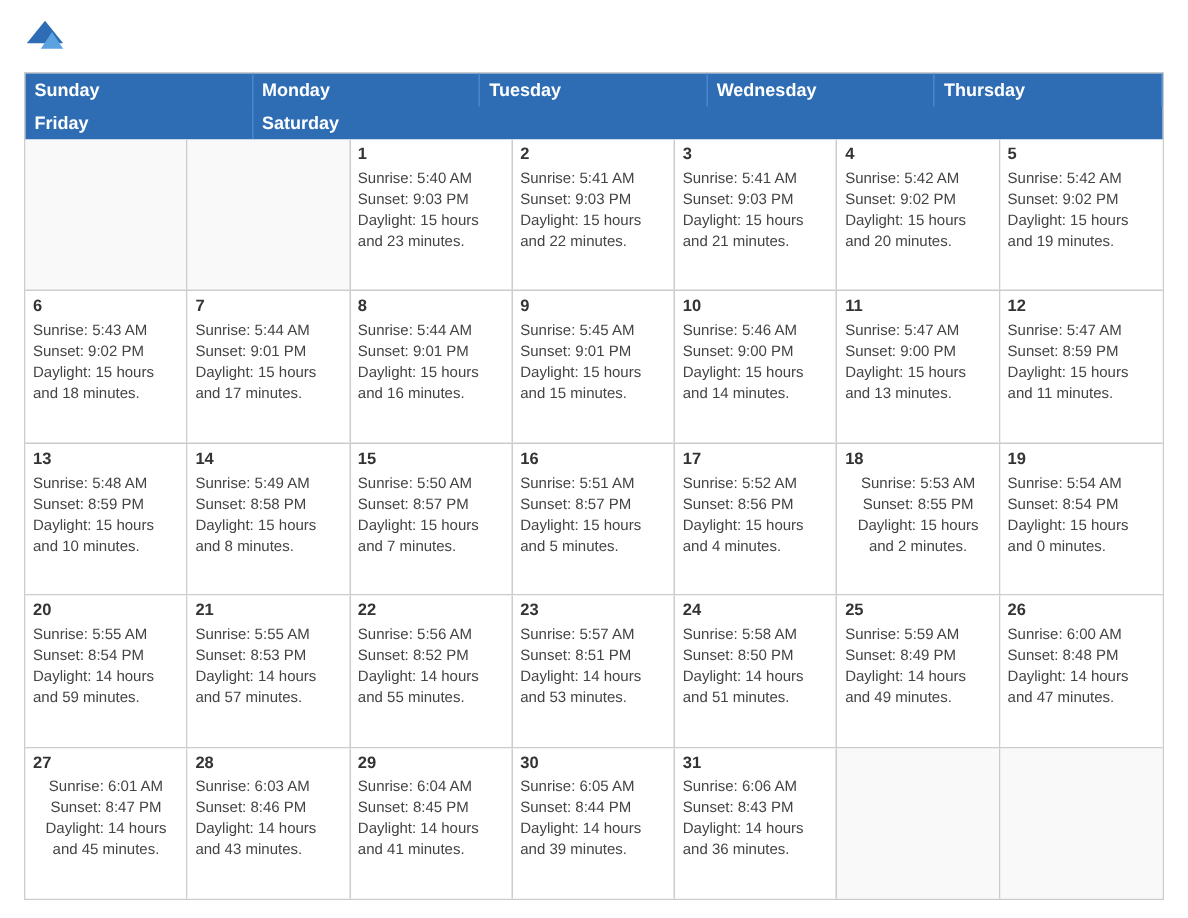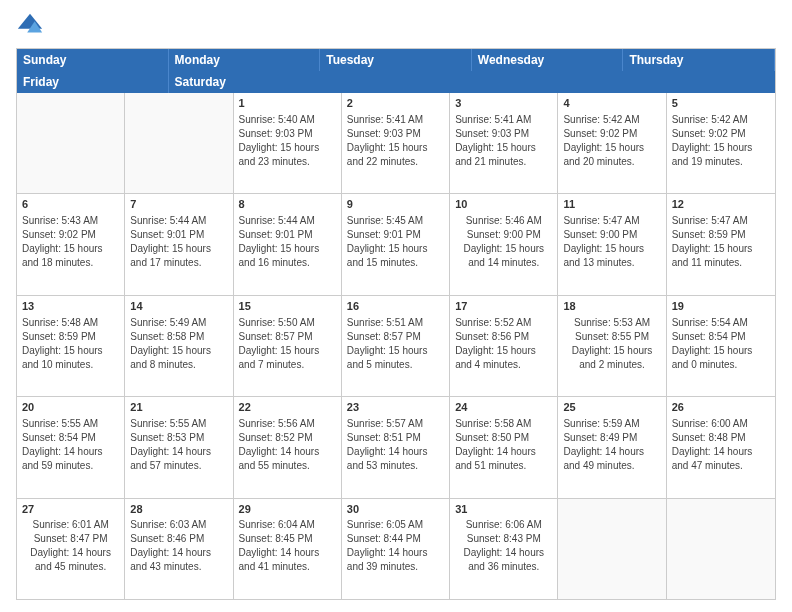--- a/index.html
+++ b/index.html
@@ -205,21 +205,21 @@
           </div>
           <div class="cal-cell">
             <span class="day-num">9</span>
             <div class="cell-text" style="white-space: pre-line;">Sunrise: 5:45 AM
 Sunset: 9:01 PM
 Daylight: 15 hours
 and 15 minutes.</div>
           </div>
           <div class="cal-cell">
             <span class="day-num">10</span>
-            <div class="cell-text" style="white-space: pre-line; text-align: center;">Sunrise: 5:46 AM
+            <div class="cell-text" style="white-space: pre-line;">Sunrise: 5:46 AM
 Sunset: 9:00 PM
 Daylight: 15 hours
 and 14 minutes.</div>
           </div>
           <div class="cal-cell">
             <span class="day-num">11</span>
             <div class="cell-text" style="white-space: pre-line;">Sunrise: 5:47 AM
 Sunset: 9:00 PM
 Daylight: 15 hours
 and 13 minutes.</div>
@@ -358,21 +358,21 @@
           </div>
           <div class="cal-cell">
             <span class="day-num">30</span>
             <div class="cell-text" style="white-space: pre-line;">Sunrise: 6:05 AM
 Sunset: 8:44 PM
 Daylight: 14 hours
 and 39 minutes.</div>
           </div>
           <div class="cal-cell">
             <span class="day-num">31</span>
-            <div class="cell-text" style="white-space: pre-line; text-align: center;">Sunrise: 6:06 AM
+            <div class="cell-text" style="white-space: pre-line;">Sunrise: 6:06 AM
 Sunset: 8:43 PM
 Daylight: 14 hours
 and 36 minutes.</div>
           </div>
           <div class="cal-cell empty"></div>
           <div class="cal-cell empty"></div>
         </div>
       </div>
   </div>
 </div>

